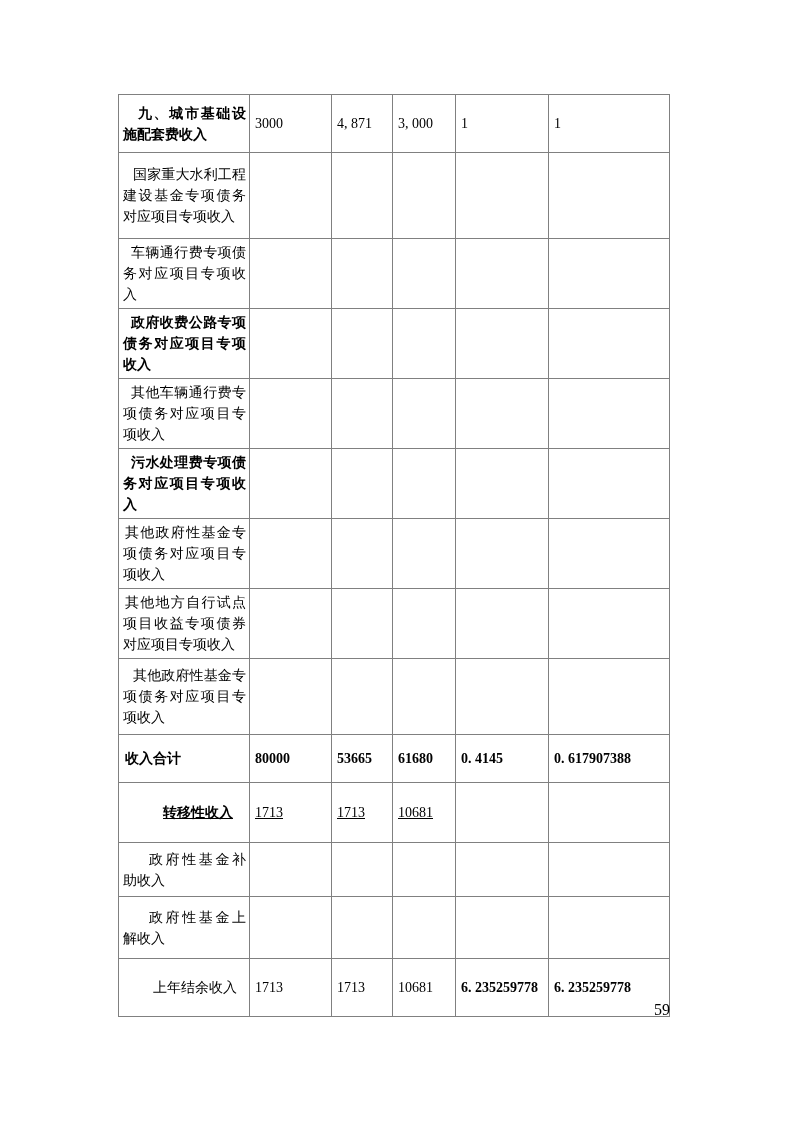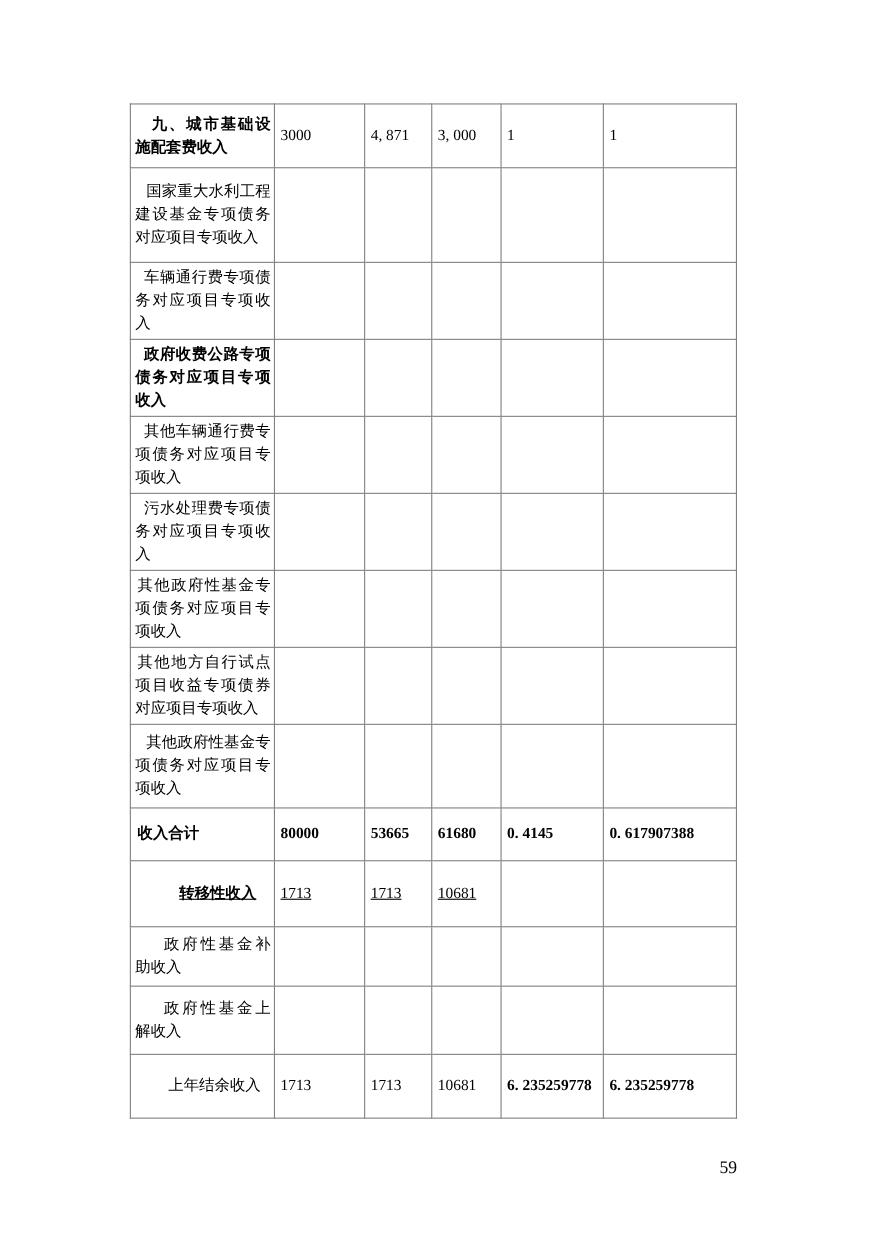--- a/index.html
+++ b/index.html
@@ -39,21 +39,21 @@
   td.num-cell {
     font-size: 14px;
     line-height: 18px;
     padding: 1px 2px 1px 5px;
     white-space: nowrap;
   }
   .bold { font-weight: bold; }
   .page-number {
     position: absolute;
     left: 654px;
-    top: 1052px;
+    top: 1000px;
     font-size: 16px;
     line-height: 20px;
   }
 </style>
 </head>
 <body>
 
 <table class="budget">
   <colgroup>
     <col style="width:131px">
@@ -97,21 +97,21 @@
         <td class="num-cell"></td>
       </tr>
       <tr style="height: 68px;">
         <td class="label-cell" style="text-indent: 8px;">其他车辆通行费专项债务对应项目专项收入</td>
         <td class="num-cell"></td>
         <td class="num-cell"></td>
         <td class="num-cell"></td>
         <td class="num-cell"></td>
         <td class="num-cell"></td>
       </tr>
-      <tr style="height: 68px;">
+      <tr style="height: 68px; font-weight: bold;">
         <td class="label-cell" style="text-indent: 8px;">污水处理费专项债务对应项目专项收入</td>
         <td class="num-cell"></td>
         <td class="num-cell"></td>
         <td class="num-cell"></td>
         <td class="num-cell"></td>
         <td class="num-cell"></td>
       </tr>
       <tr style="height: 68px;">
         <td class="label-cell" style="text-indent: 2px;">其他政府性基金专项债务对应项目专项收入</td>
         <td class="num-cell"></td>

